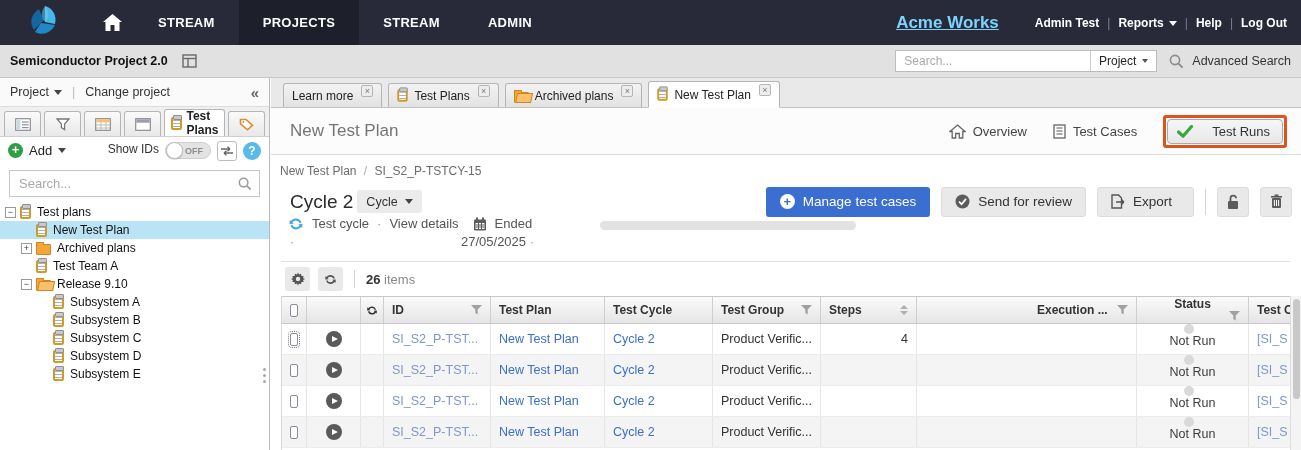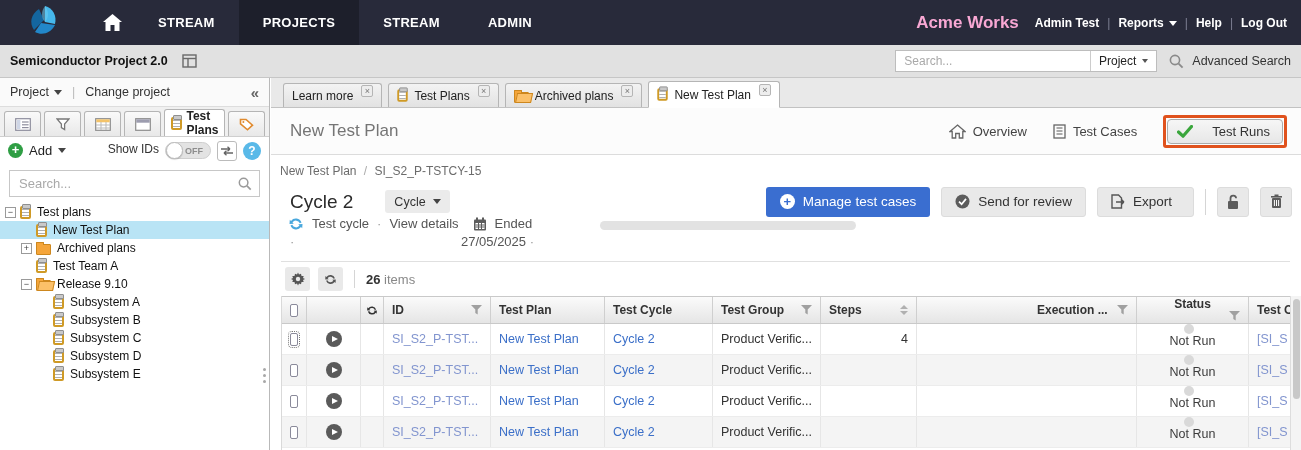--- a/index.html
+++ b/index.html
@@ -7,21 +7,21 @@
   body { font-family:"Liberation Sans", sans-serif; font-size:12px; color:#333; background:#fff; }
   #app { position:relative; width:1301px; height:450px; overflow:hidden; }
 
   
   .topnav { position:absolute; left:0; top:0; width:100%; height:45px; background:#282a3a; display:flex; align-items:center; }
   .logo-wrap { width:90px; height:45px; display:flex; align-items:center; justify-content:center; }
   .nav-home { width:44px; height:45px; display:flex; align-items:center; justify-content:center; cursor:pointer; }
   .nav-item { height:45px; display:flex; align-items:center; padding:0 24px; color:#fff; font-weight:bold; font-size:13px; letter-spacing:.3px; cursor:pointer; }
   .nav-item.active { background:#1d1f2b; }
   .nav-right { margin-left:auto; display:flex; align-items:center; padding-right:14px; }
-  .brand { color:#f9a8d4; font-size:17px; font-weight:bold; margin-right:16px; }
+  .brand { color:#7dd3fc; font-size:17px; font-weight:bold; margin-right:36px;text-decoration:underline; }
   .userlinks { display:flex; align-items:center; gap:8px; color:#fff; font-size:12px; font-weight:bold; }
   .userlinks .sep { color:#7d7f92; font-weight:normal; }
   .caret { display:inline-block; width:0; height:0; border-left:4px solid transparent; border-right:4px solid transparent; border-top:5px solid #fff; margin-left:5px; vertical-align:middle; }
 
   
   .projbar { position:absolute; left:0; top:45px; width:100%; height:33px; background:#e1e1e1; border-bottom:1px solid #c6c6c6; display:flex; align-items:center; padding:0 10px; }
   .proj-title { font-weight:bold; font-size:12.5px; color:#111; margin-right:14px; }
   .searchbox { margin-left:auto; display:flex; align-items:center; background:#fff; border:1px solid #bdbdbd; height:22px; width:262px; }
   .searchbox input { border:none; outline:none; flex:1; padding:0 8px; font-size:12px; color:#333; font-family:"Liberation Sans",sans-serif; }
   .searchbox input::placeholder { color:#a9a9a9; }
@@ -82,21 +82,21 @@
   .views { margin-left:auto; display:flex; align-items:center; gap:26px; }
   .viewlink { display:flex; align-items:center; gap:7px; font-size:13px; color:#444; cursor:pointer; }
   .testruns-hl { border:3px solid #e0521d; border-radius:3px; padding:1px; }
   .testruns-btn { display:flex; align-items:center; gap:19px; font-size:13px; color:#333; background:linear-gradient(#f6f6f6,#e7e7e7); border:1px solid #ababab; border-radius:4px; padding:4px 12px 4px 9px; cursor:pointer; }
 
   .content { position:absolute; left:0; top:77px; right:0; bottom:0; background:#fff; }
   .breadcrumb { position:absolute; left:9px; top:9px; font-size:12px; color:#6b6b6b; }
   .breadcrumb .bsep { color:#aaa; margin:0 4px; }
   .cyclerow { position:absolute; left:19px; right:9px; top:31px; height:31px; display:flex; align-items:center; }
   .cycle-title { font-size:19px; color:#2b2b2b; }
-  .cycle-sel { margin-left:32px; background:#ebebeb; border-radius:3px; height:23px; display:flex; align-items:center; padding:6px 9px; font-size:12.5px; color:#333; cursor:pointer; gap:7px; }
+  .cycle-sel { margin-left:4px; background:#ebebeb; border-radius:3px; height:23px; display:flex; align-items:center; padding:6px 9px; font-size:12.5px; color:#333; cursor:pointer; gap:7px; }
   .cycle-sel .dcaret { width:0;height:0;border-left:4px solid transparent;border-right:4px solid transparent;border-top:5px solid #444; }
   .actionbtns { margin-left:auto; display:flex; align-items:center; gap:11px; }
   .btn { height:30px; display:flex; align-items:center; gap:8px; border-radius:3px; padding:0 13px; font-size:13.5px; cursor:pointer; border:1px solid transparent; }
   .btn.primary { background:#3a6ed0; color:#fff; }
   .btn.gray { background:#e9e9e9; color:#333; border-color:#dcdcdc; }
   .btn.iconbtn { width:32px; padding:0; justify-content:center; background:#e9e9e9; border-color:#dcdcdc; }
   .vline { width:1px; height:26px; background:#d5d5d5; }
   .plus-white { width:15px; height:15px; border-radius:50%; background:#fff; color:#3a6ed0; font-weight:bold; font-size:13px; line-height:15px; text-align:center; }
   .meta1 { position:absolute; left:17px; top:61px; display:flex; align-items:center; gap:8px; font-size:13px; color:#555; }
   .meta2 { position:absolute; left:19px; top:79px; display:flex; gap:8px; font-size:13px; color:#999; }

